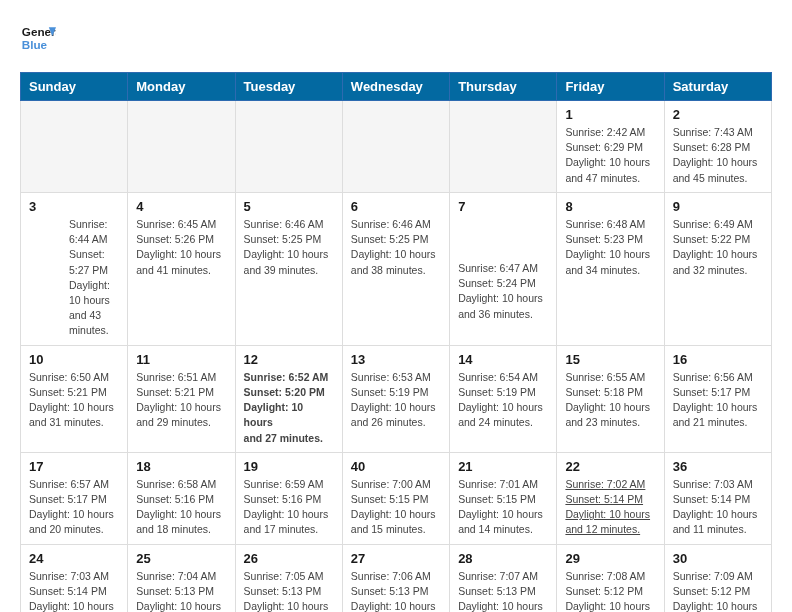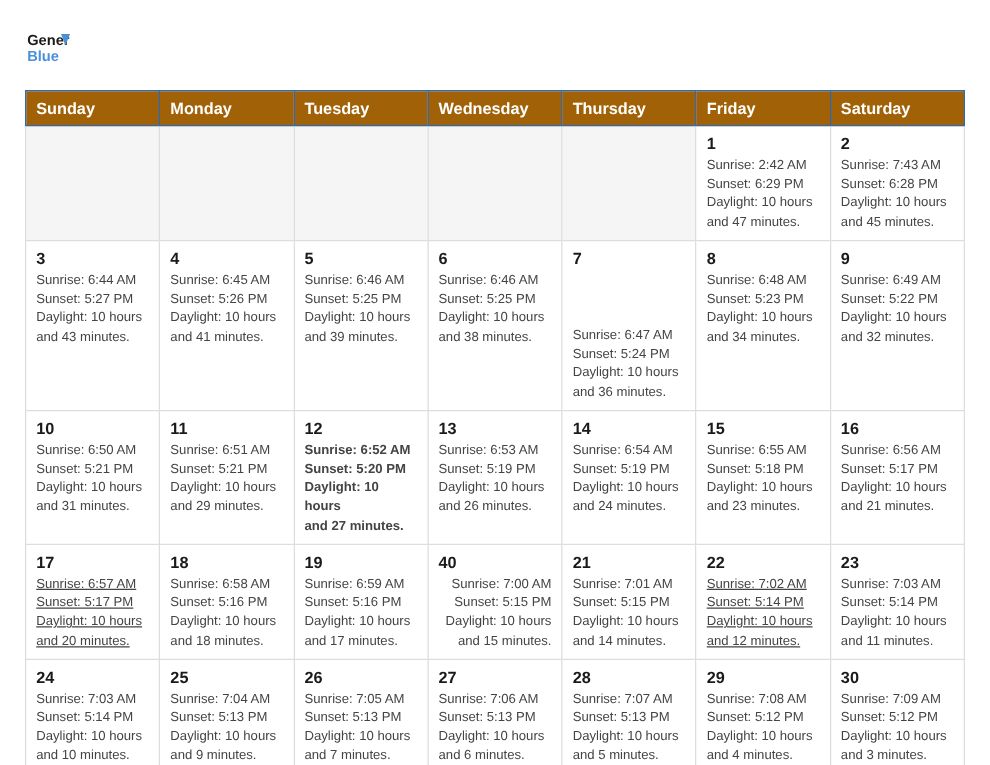--- a/index.html
+++ b/index.html
@@ -34,21 +34,21 @@
     .location {
       font-size: 15px;
       color: #444;
     }
     .calendar {
       width: 100%;
       border-collapse: collapse;
       border: 1px solid #ccc;
     }
     .calendar th {
-      background: #a16207;
+      background: #0369a1;
       color: #fff;
       font-size: 13px;
       font-weight: bold;
       padding: 6px 8px;
       text-align: left;
       border: 1px solid #2d6ab0;
     }
     .calendar td {
       vertical-align: top;
       padding: 6px 8px;
@@ -124,21 +124,21 @@
           <span class="day-num">2</span>
           <div class="day-info" style="white-space: pre-line;">Sunrise: 7:43 AM
 Sunset: 6:28 PM
 Daylight: 10 hours
 and 45 minutes.</div>
         </td>
       </tr>
       <tr class="week-row">
         <td>
           <span class="day-num">3</span>
-          <div class="day-info" style="white-space: pre-line;">Sunrise: 6:44 AM
+          <div class="day-info" style="white-space: pre-line; margin-left: 40px;">Sunrise: 6:44 AM
 Sunset: 5:27 PM
 Daylight: 10 hours
 and 43 minutes.</div>
         </td>
         <td>
           <span class="day-num">4</span>
           <div class="day-info" style="white-space: pre-line;">Sunrise: 6:45 AM
 Sunset: 5:26 PM
 Daylight: 10 hours
 and 41 minutes.</div>
@@ -226,62 +226,62 @@
           <span class="day-num">16</span>
           <div class="day-info" style="white-space: pre-line;">Sunrise: 6:56 AM
 Sunset: 5:17 PM
 Daylight: 10 hours
 and 21 minutes.</div>
         </td>
       </tr>
       <tr class="week-row">
         <td>
           <span class="day-num">17</span>
-          <div class="day-info" style="white-space: pre-line; text-decoration: underline;">Sunrise: 6:57 AM
+          <div class="day-info" style="white-space: pre-line;">Sunrise: 6:57 AM
 Sunset: 5:17 PM
 Daylight: 10 hours
 and 20 minutes.</div>
         </td>
         <td>
           <span class="day-num">18</span>
           <div class="day-info" style="white-space: pre-line;">Sunrise: 6:58 AM
 Sunset: 5:16 PM
 Daylight: 10 hours
 and 18 minutes.</div>
         </td>
         <td>
           <span class="day-num">19</span>
           <div class="day-info" style="white-space: pre-line;">Sunrise: 6:59 AM
 Sunset: 5:16 PM
 Daylight: 10 hours
 and 17 minutes.</div>
         </td>
         <td>
           <span class="day-num">40</span>
-          <div class="day-info" style="white-space: pre-line; text-align: right;">Sunrise: 7:00 AM
+          <div class="day-info" style="white-space: pre-line;">Sunrise: 7:00 AM
 Sunset: 5:15 PM
 Daylight: 10 hours
 and 15 minutes.</div>
         </td>
         <td>
           <span class="day-num">21</span>
           <div class="day-info" style="white-space: pre-line;">Sunrise: 7:01 AM
 Sunset: 5:15 PM
 Daylight: 10 hours
 and 14 minutes.</div>
         </td>
         <td>
           <span class="day-num">22</span>
           <div class="day-info" style="white-space: pre-line; text-decoration: underline;">Sunrise: 7:02 AM
 Sunset: 5:14 PM
 Daylight: 10 hours
 and 12 minutes.</div>
         </td>
         <td>
-          <span class="day-num">23</span>
+          <span class="day-num">36</span>
           <div class="day-info" style="white-space: pre-line;">Sunrise: 7:03 AM
 Sunset: 5:14 PM
 Daylight: 10 hours
 and 11 minutes.</div>
         </td>
       </tr>
       <tr class="week-row">
         <td>
           <span class="day-num">24</span>
           <div class="day-info" style="white-space: pre-line;">Sunrise: 7:03 AM

